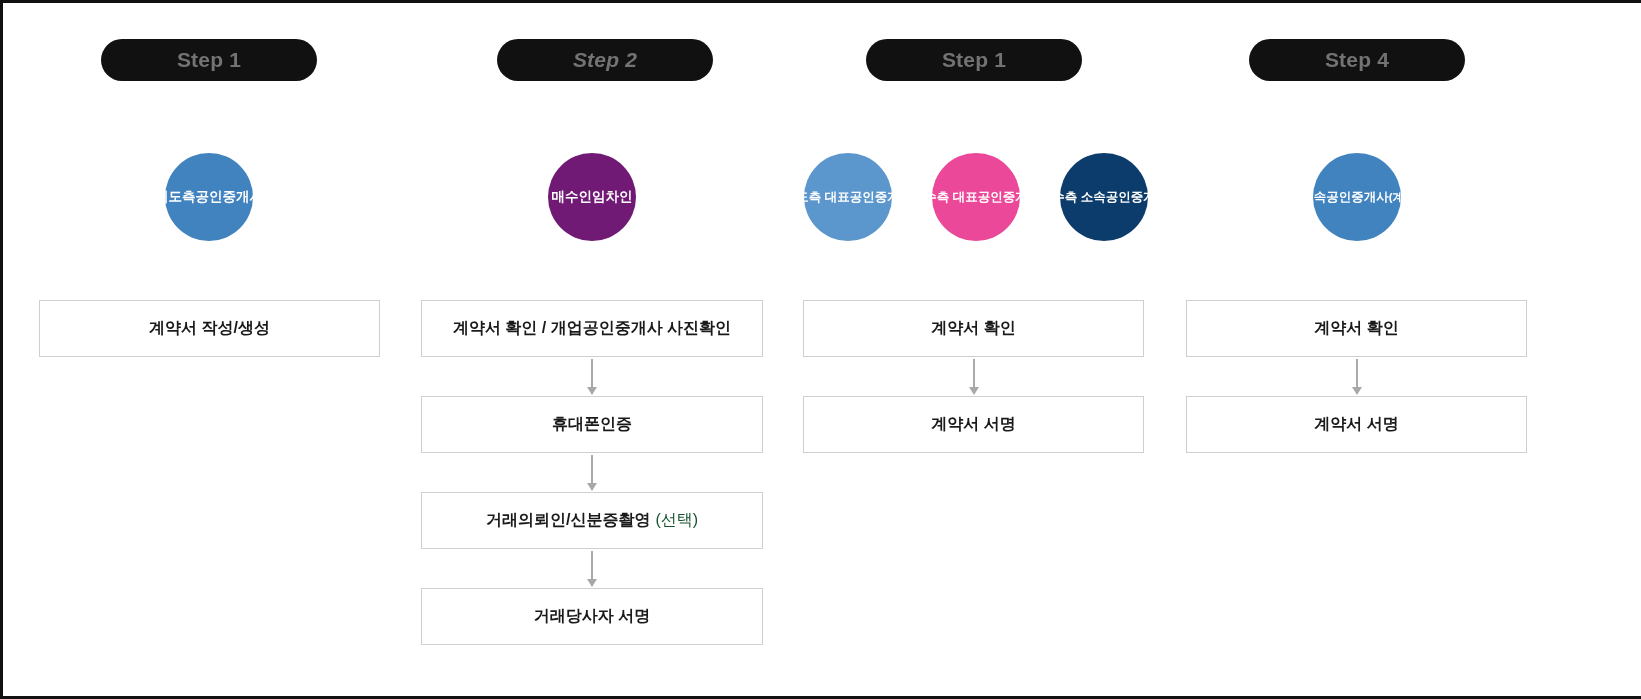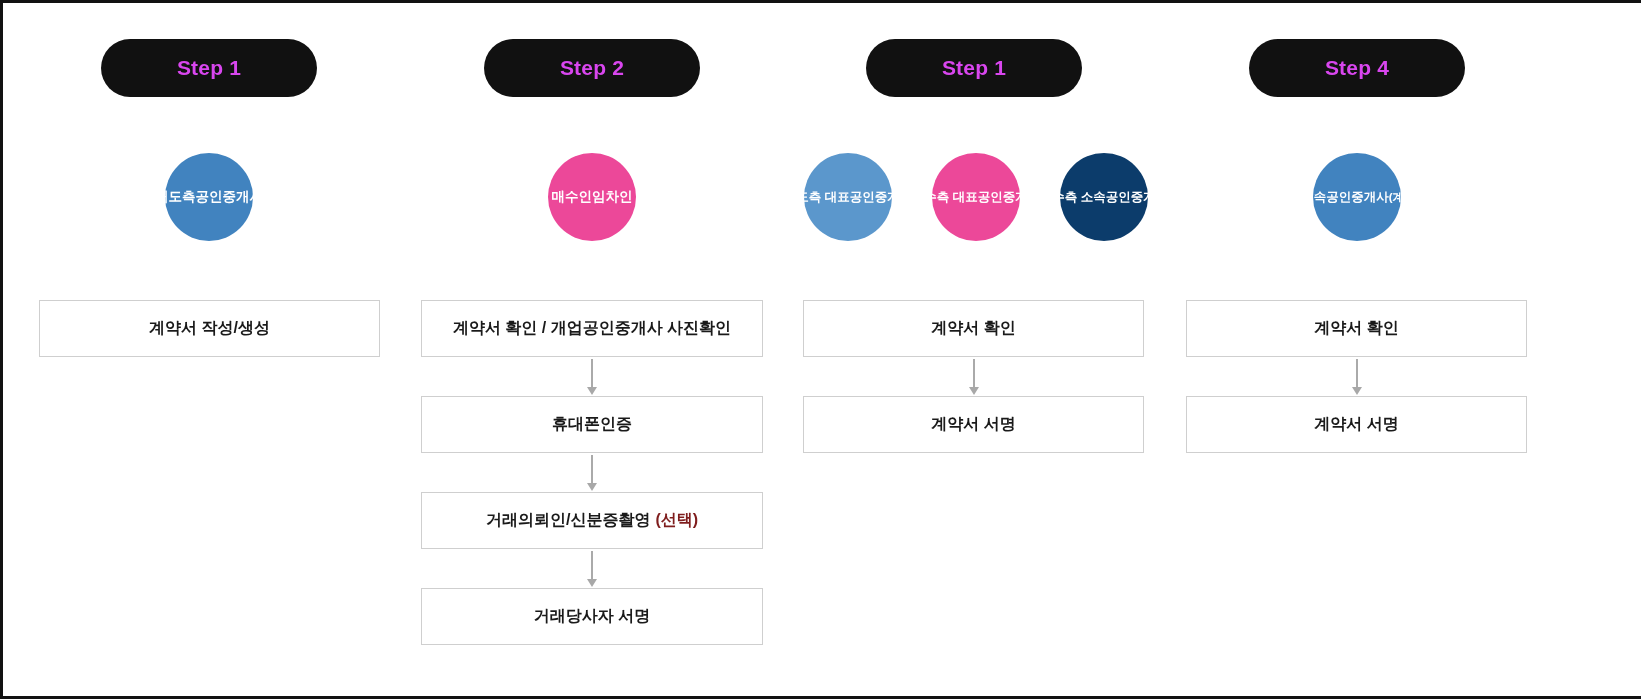--- a/index.html
+++ b/index.html
@@ -15,24 +15,24 @@
     background: #ffffff;
     border-top: 3px solid #111111;
     border-left: 3px solid #111111;
     border-bottom: 3px solid #111111;
   }
   .col { position: absolute; top: 0; height: 699px; }
 
   
   .step-pill {
     position: absolute;
-    height: 58px;
+    height: 42px;
     background: #111111;
     border-radius: 29px;
-    color: #d946ef;
+    color: #737373;
     font-size: 21px;
     font-weight: bold;
     display: flex;
     align-items: center;
     justify-content: center;
     letter-spacing: 0.2px;
   }
 
   
   .circles {
@@ -61,21 +61,21 @@
     border: 1px solid #cfcfcf;
     background: #ffffff;
     display: flex;
     align-items: center;
     justify-content: center;
     color: #1a1a1a;
     font-size: 16px;
     font-weight: bold;
     white-space: nowrap;
   }
-  .box .opt { color: #7f1d1d; margin-left: 5px; font-weight: bold; }
+  .box .opt { color: #14532d; margin-left: 5px; font-weight: normal; }
 
   
   .arrow { position: absolute; width: 12px; }
   .arrow .shaft {
     position: absolute;
     left: 5px; top: 0;
     width: 1.5px;
     background: #aaaaaa;
   }
   .arrow .head {
@@ -101,24 +101,24 @@
         <span class="ln">공인중개사</span>
       </div>
     </div>
 
     <div class="box" style="left:36px; top:297px; width:341px; height:57px;">
       <span>계약서 작성/생성</span>
     </div>
   </div>
 
   <div class="col">
-    <div class="step-pill" style="left:481px; top:36px; width:216px;">Step 2</div>
+    <div class="step-pill" style="left:494px; top:36px; width:216px;font-style:italic;">Step 2</div>
 
     <div class="circles" style="left:481px; top:148px; width:216px; height:92px; gap:25px;">
-      <div class="circle" style="width:88px;height:88px;background:#ec4899;font-size:13.5px;">
+      <div class="circle" style="width:88px;height:88px;background:#701a75;font-size:13.5px;">
         <span class="ln">매수인</span>
         <span class="ln">임차인</span>
       </div>
     </div>
 
     <div class="box" style="left:418px; top:297px; width:342px; height:57px;">
       <span>계약서 확인 / 개업공인중개사 사진확인</span>
     </div>
     <div class="arrow" style="left:583px; top:356px; height:36px;">
       <div class="shaft" style="height:28px;"></div>

